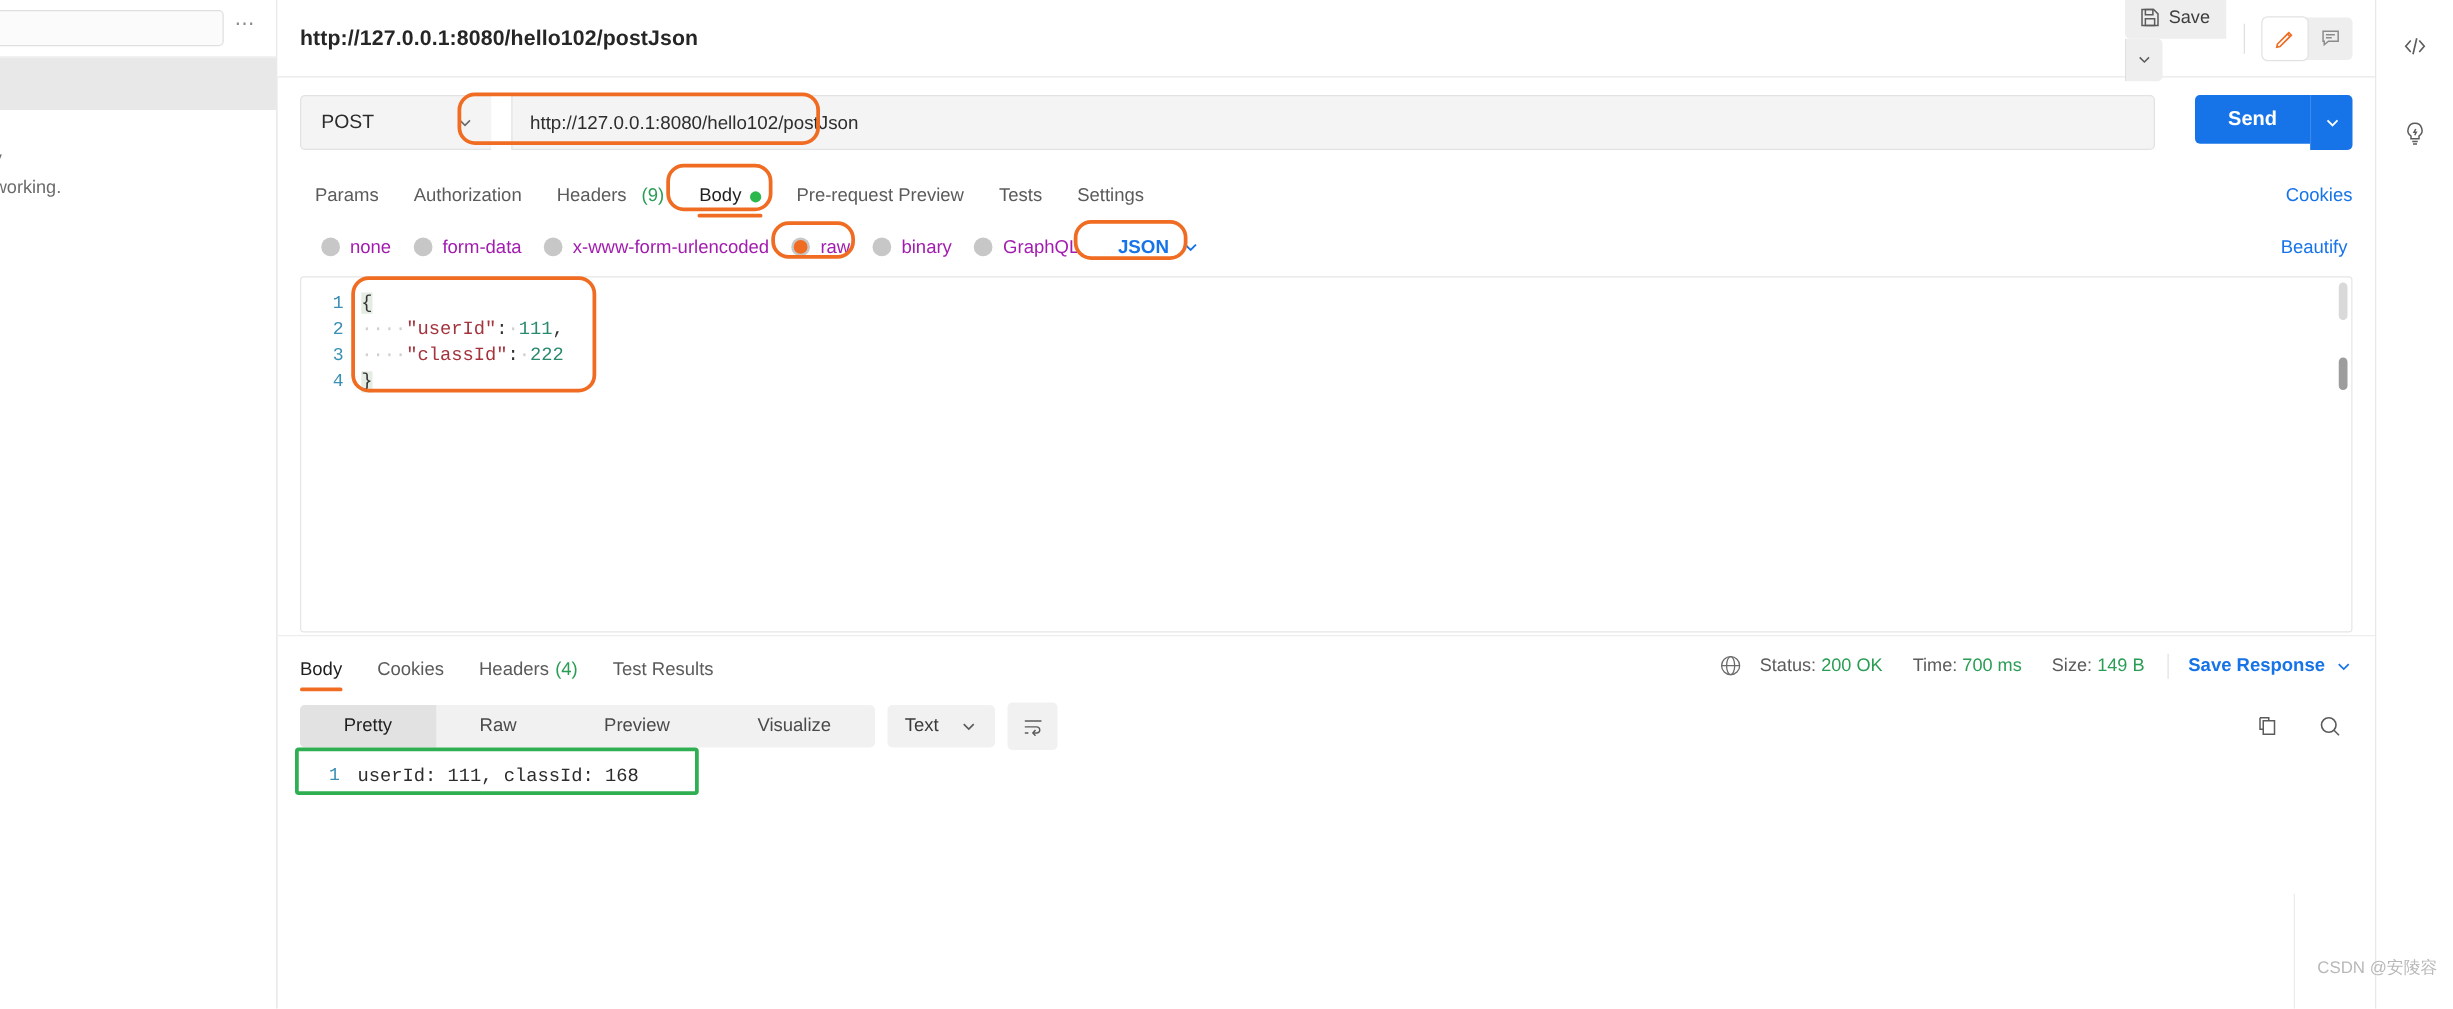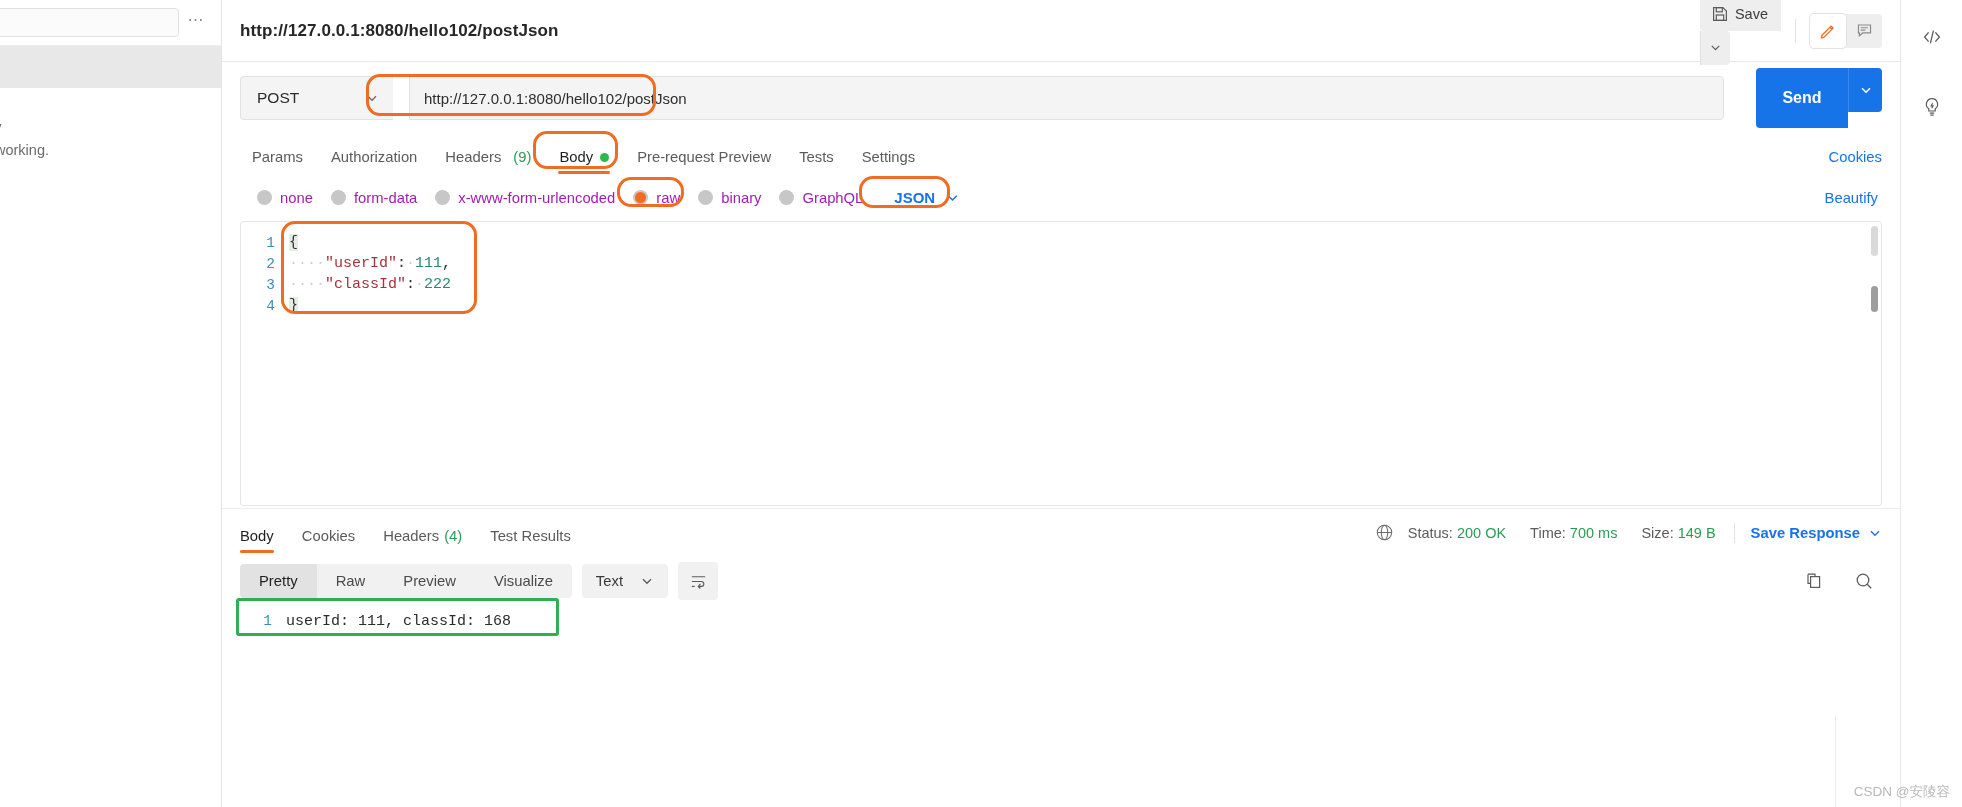--- a/index.html
+++ b/index.html
@@ -85,21 +85,21 @@
   .method-select .m-label { font-size: 15.5px; color: #2b2b2b; font-weight: 500; }
   .url-input {
     flex: 1 1 auto; height: 44px; background: #f4f4f4;
     border: 1px solid #e2e2e2; border-radius: 0 4px 4px 0;
     display: flex; align-items: center; padding: 0 14px;
     font-size: 15px; color: #2e2e2e; position: relative;
   }
   .send-group { display: flex; margin-left: 16px; }
   .btn-send {
     background: #1774e8; color: #fff; border: none; border-radius: 4px 0 0 4px;
-    height: 60px; width: 92px; font-size: 16px; font-weight: bold;
+    height: 39px; width: 92px; font-size: 16px; font-weight: bold;
     font-family: "Liberation Sans", sans-serif; cursor: pointer;
   }
   .btn-send-caret {
     background: #1774e8; border: none; border-left: 1px solid #3b89ec;
     border-radius: 0 4px 4px 0; width: 34px; height: 44px;
     display: flex; align-items: center; justify-content: center; cursor: pointer;
   }
 
   
   .req-tabs {
@@ -200,21 +200,21 @@
   .status-right .val { color: #2a9d55; }
   .sr-div { width: 1px; height: 20px; background: #e2e2e2; margin: 0 6px; }
   .save-response { color: #1774e8; font-weight: bold; font-size: 14.8px; cursor: pointer; display: flex; align-items: center; gap: 8px; padding-left: 10px; }
 
   
   .view-row {
     display: flex; align-items: center; padding: 6px 18px 0 18px; gap: 10px; flex: 0 0 auto;
   }
   .segbtns { display: flex; background: #f1f1f1; border-radius: 4px; overflow: hidden; }
   .segbtn {
-    padding: 9px 19px; font-size: 14.8px; color: #4a4a4a;
+    padding: 9px 35px; font-size: 14.8px; color: #4a4a4a;
     cursor: pointer; background: transparent; border: none;
     font-family: "Liberation Sans", sans-serif; white-space: nowrap;
   }
   .segbtn.active { background: #e2e2e2; color: #1f1f1f; }
   .text-select {
     display: flex; align-items: center; gap: 17px;
     background: #f1f1f1; border-radius: 4px; padding: 9px 14px;
     font-size: 14.8px; color: #3a3a3a; cursor: pointer;
   }
   .wrap-btn {
@@ -249,21 +249,21 @@
   }
 
   
   .anno { position: absolute; pointer-events: none; z-index: 40; }
   .anno-round {
     border: 3px solid #ef6c22; border-radius: 14px; background: transparent;
   }
   .anno-green { border: 3px solid #2fae52; border-radius: 2px; background: transparent; }
 
   .watermark {
-    position: absolute; right: 12px; bottom: 6px;
+    position: absolute; right: 12px; bottom: 24px;
     color: #b8b8b8; font-size: 13.5px; z-index: 50;
     font-family: "Liberation Sans", sans-serif;
   }
   .wm-rule { position: absolute; right: 64px; bottom: 0; width: 1px; height: 92px; background: #ececec; }
   svg { display: block; }
 </style>
 </head>
 <body>
 
 <div class="app">

